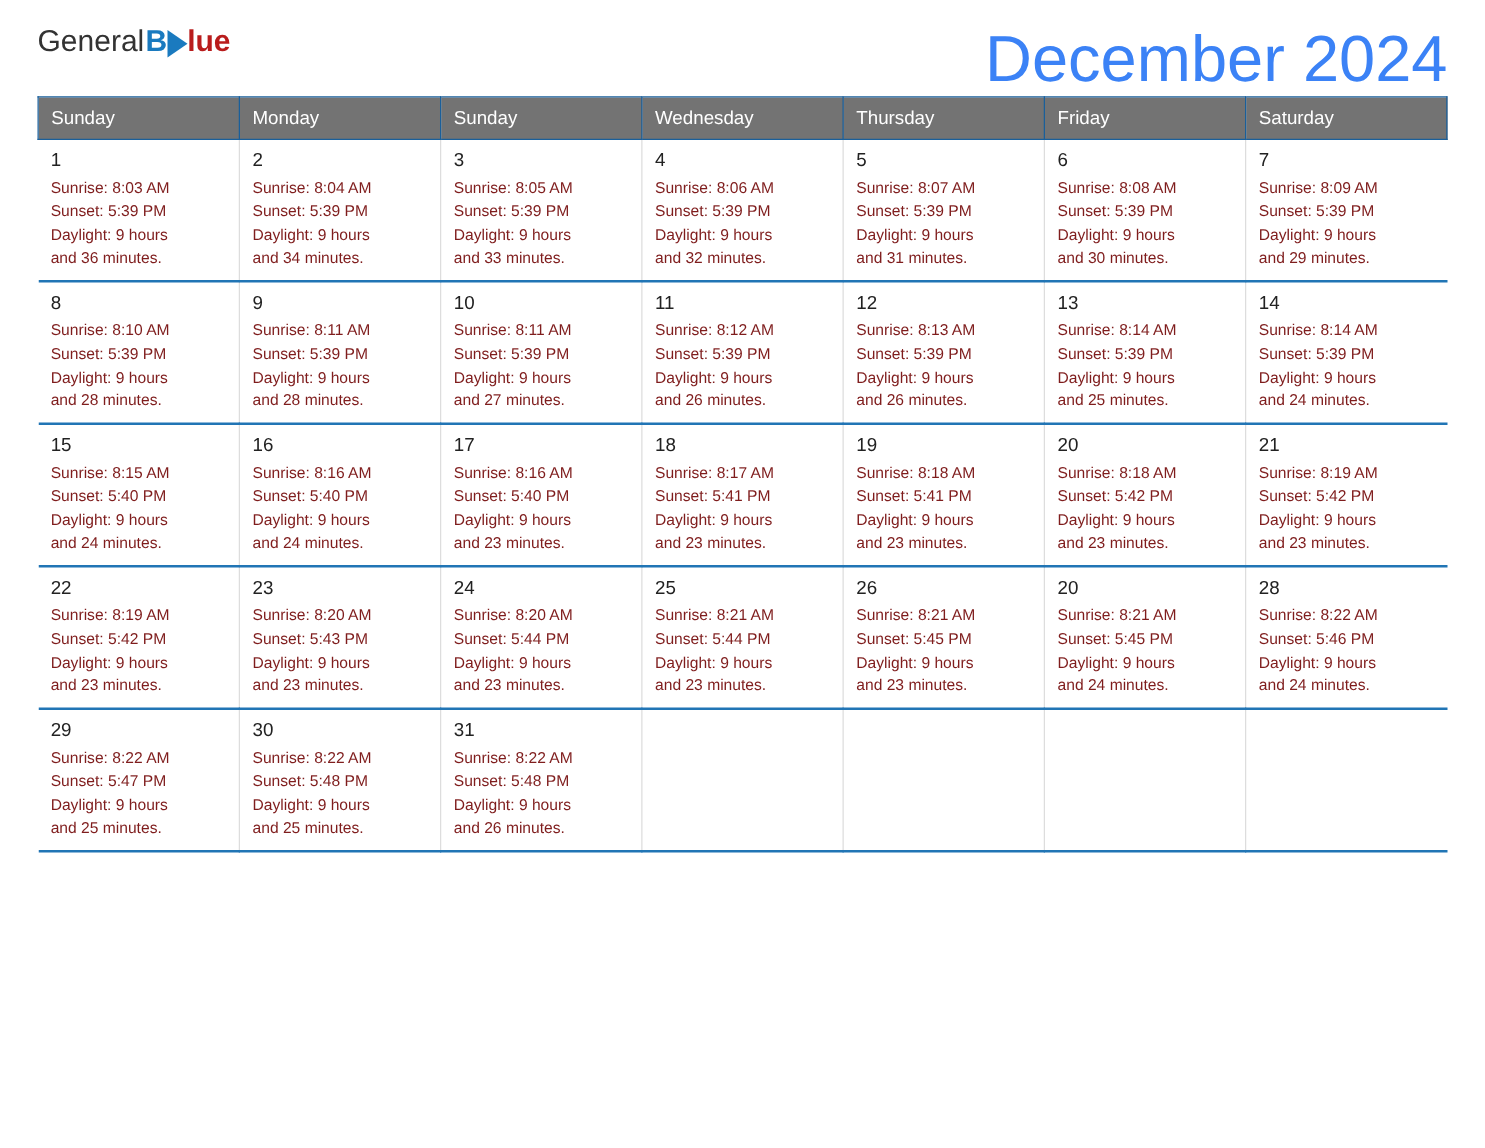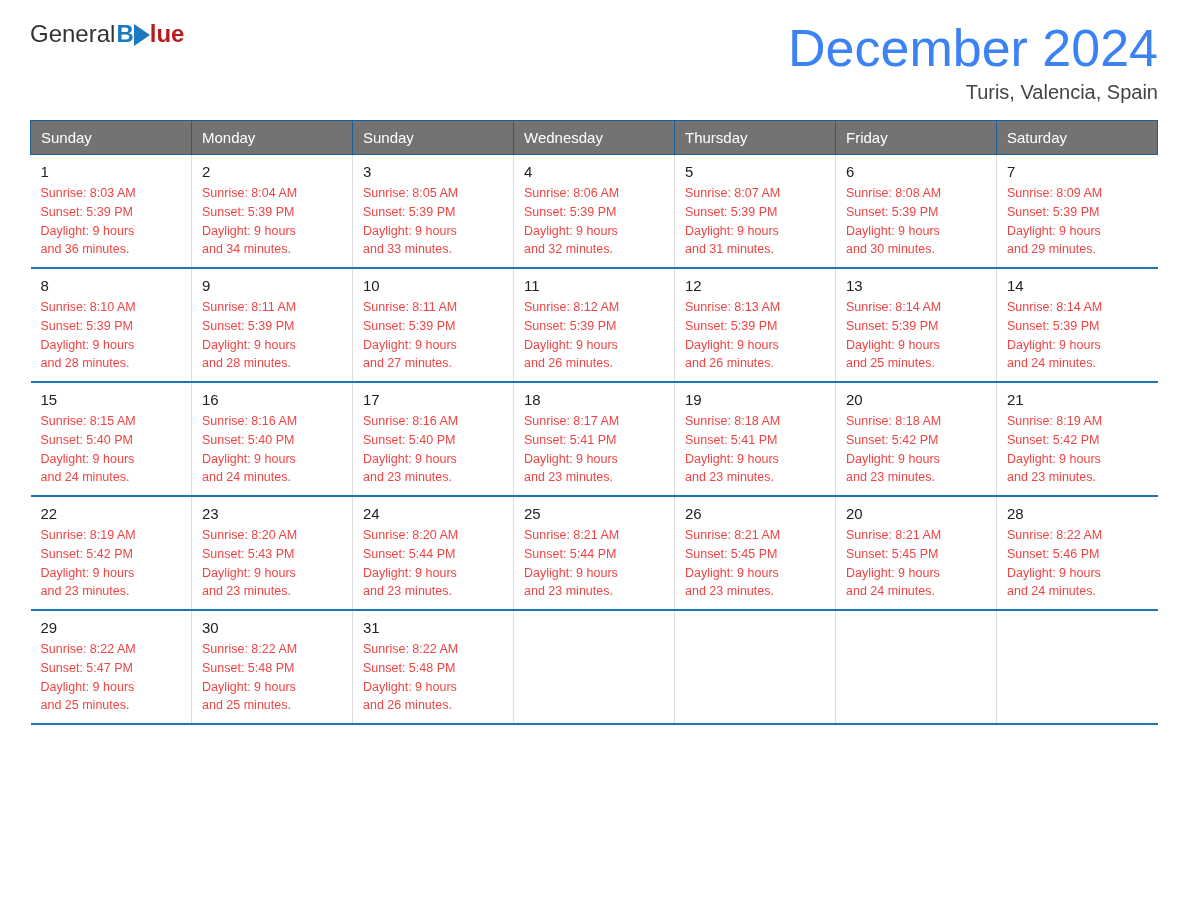--- a/index.html
+++ b/index.html
@@ -7,21 +7,21 @@
       font-family: Arial, sans-serif;
       background: #fff;
       width: 1188px;
       min-height: 918px;
       padding: 20px 30px;
     }
     .header {
       display: flex;
       justify-content: space-between;
       align-items: flex-start;
-      margin-bottom: 16px;
+      margin-bottom: 0;
     }
     .logo-wrapper {
       display: flex;
       flex-direction: column;
       align-items: flex-start;
     }
     .logo-line1 {
       display: flex;
       align-items: center;
     }
@@ -72,41 +72,40 @@
     }
     .day-num {
       font-size: 15px;
       font-weight: normal;
       margin-bottom: 4px;
       display: block;
     }
     .day-info {
       font-size: 12.5px;
       line-height: 1.5;
-      color: #ef4444;
+      color: #7f1d1d;
     }
     .empty-cell {
       background: #fff;
     }
   </style>
 </head>
 <body>
 
 <div class="header">
   <div class="logo-wrapper">
     <div class="logo-line1">
       <span style="font-size:24px;color:#333;font-weight:normal;">General</span>
       <span style="font-size:24px;color:#1a7abf;font-weight:bold;margin-left:1px;">B</span>
       <div style="width:0;height:0;border-left:16px solid #1a7abf;border-top:11px solid transparent;border-bottom:11px solid transparent;margin-left:0px;margin-top:1px;"></div>
       <span style="font-size:24px;color:#b91c1c;font-weight:bold;">lue</span>
     </div>
   </div>
   <div class="title-block">
     <div class="page-title">December 2024</div>
-    <div class="page-subtitle">Turis, Valencia, Spain</div>
   </div>
 </div>
 
 <table>
   <thead>
     <tr>
       <th>Sunday</th>
       <th>Monday</th>
       <th>Sunday</th>
       <th>Wednesday</th>

